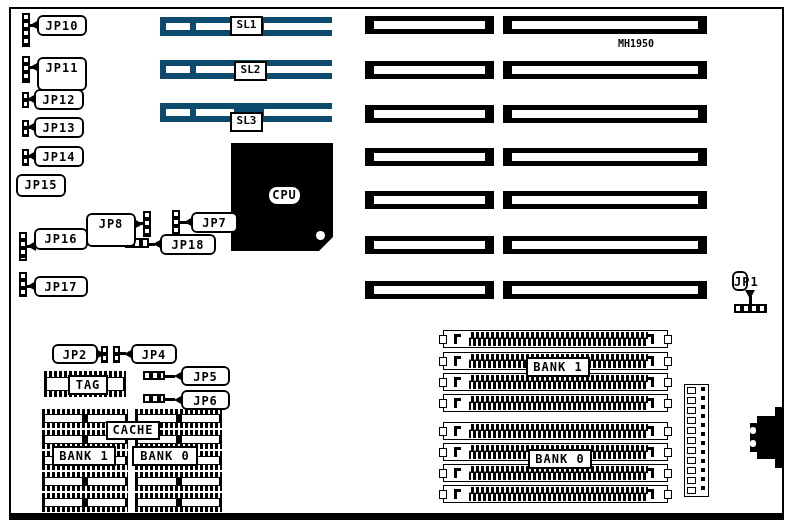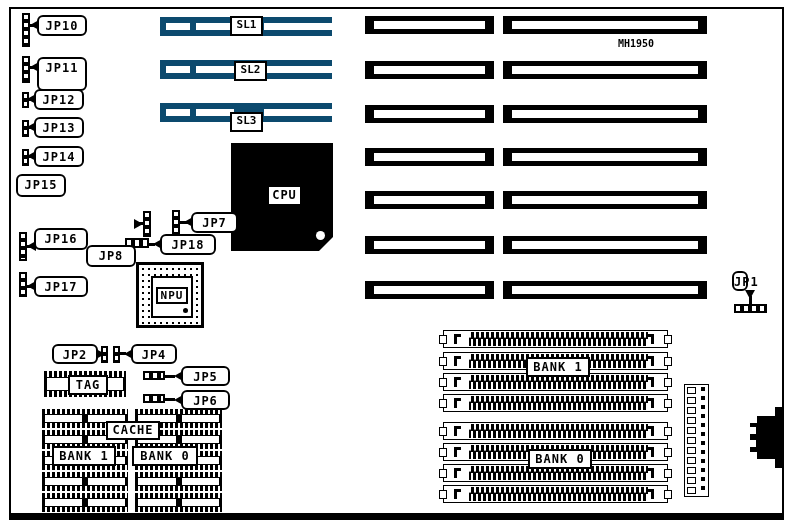--- a/index.html
+++ b/index.html
@@ -66,21 +66,21 @@
        border:2px solid #000;background:#fff;}
   
   #pwr{position:absolute;left:684px;top:384px;width:25px;height:113px;box-sizing:border-box;
        border:1px solid #000;background:#fff;}
   #pwr .sqcol{position:absolute;left:2px;top:2px;bottom:2px;width:10px;display:flex;
        flex-direction:column;justify-content:space-between;}
   #pwr .sqcol i{display:block;width:9px;height:7px;box-sizing:border-box;border:1px solid #000;background:#fff;}
   #pwr .dashcol{position:absolute;right:3px;top:2px;bottom:2px;width:4px;
        background:repeating-linear-gradient(180deg,#000 0 4px,#fff 4px 9px);}
   .blk{position:absolute;background:#000;}
-  .wht{position:absolute;background:#fff;}
+  .wht{position:absolute;background:#fff;border-radius:8px;}
   .note{position:absolute;font-weight:bold;font-size:10px;letter-spacing:0;}
 </style>
 </head>
 <body>
 
 <div id="screen">
   <div id="frame"></div>
 
   <div class="note" style="left:618px;top:38px;">MH1950</div>
 
@@ -185,21 +185,21 @@
   <div class="vpins" style="left:19px;top:232px;width:8px;height:29px;"></div>
   <div class="lead" style="left:25px;top:245px;width:10px;height:3px;"></div>
   <div class="tri-l" style="left:27px;top:241px;"></div>
   <div class="callout" style="left:34px;top:228px;width:54px;height:22px;">JP16</div>
 
   <div class="vpins" style="left:19px;top:272px;width:8px;height:25px;"></div>
   <div class="lead" style="left:25px;top:285px;width:10px;height:3px;"></div>
   <div class="tri-l" style="left:27px;top:281px;"></div>
   <div class="callout" style="left:34px;top:276px;width:54px;height:21px;">JP17</div>
 
-  <div class="callout" style="left:86px;top:213px;width:50px;height:22px;margin-top:32px;">JP8</div>
+  <div class="callout" style="left:86px;top:213px;width:50px;height:34px;">JP8</div>
   <div class="tri-r" style="left:134px;top:219px;"></div>
   <div class="lead" style="left:136px;top:222px;width:8px;height:3px;"></div>
   <div class="vpins" style="left:143px;top:211px;width:8px;height:26px;"></div>
 
   <div class="vpins" style="left:172px;top:210px;width:8px;height:25px;"></div>
   <div class="lead" style="left:178px;top:221px;width:14px;height:3px;"></div>
   <div class="tri-l" style="left:184px;top:217px;"></div>
   <div class="callout" style="left:191px;top:212px;width:47px;height:21px;">JP7</div>
 
   <div class="hpins" style="left:125px;top:238px;width:24px;height:10px;"></div>
@@ -207,26 +207,20 @@
   <div class="tri-l" style="left:153px;top:239px;"></div>
   <div class="callout" style="left:160px;top:234px;width:56px;height:21px;">JP18</div>
 
   <div class="blk" style="left:231px;top:143px;width:102px;height:108px;
        clip-path:polygon(0 0,100% 0,100% calc(100% - 14px),calc(100% - 14px) 100%,0 100%);">
     <div class="wht" style="right:8px;bottom:11px;width:9px;height:9px;border-radius:50%;"></div>
     <div class="wht" style="left:38px;top:44px;width:31px;height:17px;font-weight:bold;font-size:12px;
          line-height:17px;text-align:center;letter-spacing:1px;">CPU</div>
   </div>
 
-  <div id="npu">
-    <div id="npu-inner">
-      <div class="pgalabel" style="left:3px;top:9px;width:32px;height:17px;line-height:13px;">NPU</div>
-      <div class="blk" style="right:3px;bottom:3px;width:5px;height:5px;border-radius:50%;"></div>
-    </div>
-  </div>
 
   <div class="callout" style="left:52px;top:344px;width:46px;height:20px;">JP2</div>
   <div class="tri-r" style="left:96px;top:349px;"></div>
   <div class="lead" style="left:98px;top:352px;width:5px;height:3px;"></div>
   <div class="vpins" style="left:101px;top:346px;width:7px;height:17px;"></div>
   <div class="vpins" style="left:113px;top:346px;width:7px;height:17px;"></div>
   <div class="lead" style="left:118px;top:352px;width:8px;height:3px;"></div>
   <div class="tri-l" style="left:124px;top:349px;"></div>
   <div class="callout" style="left:131px;top:344px;width:46px;height:20px;">JP4</div>
 

